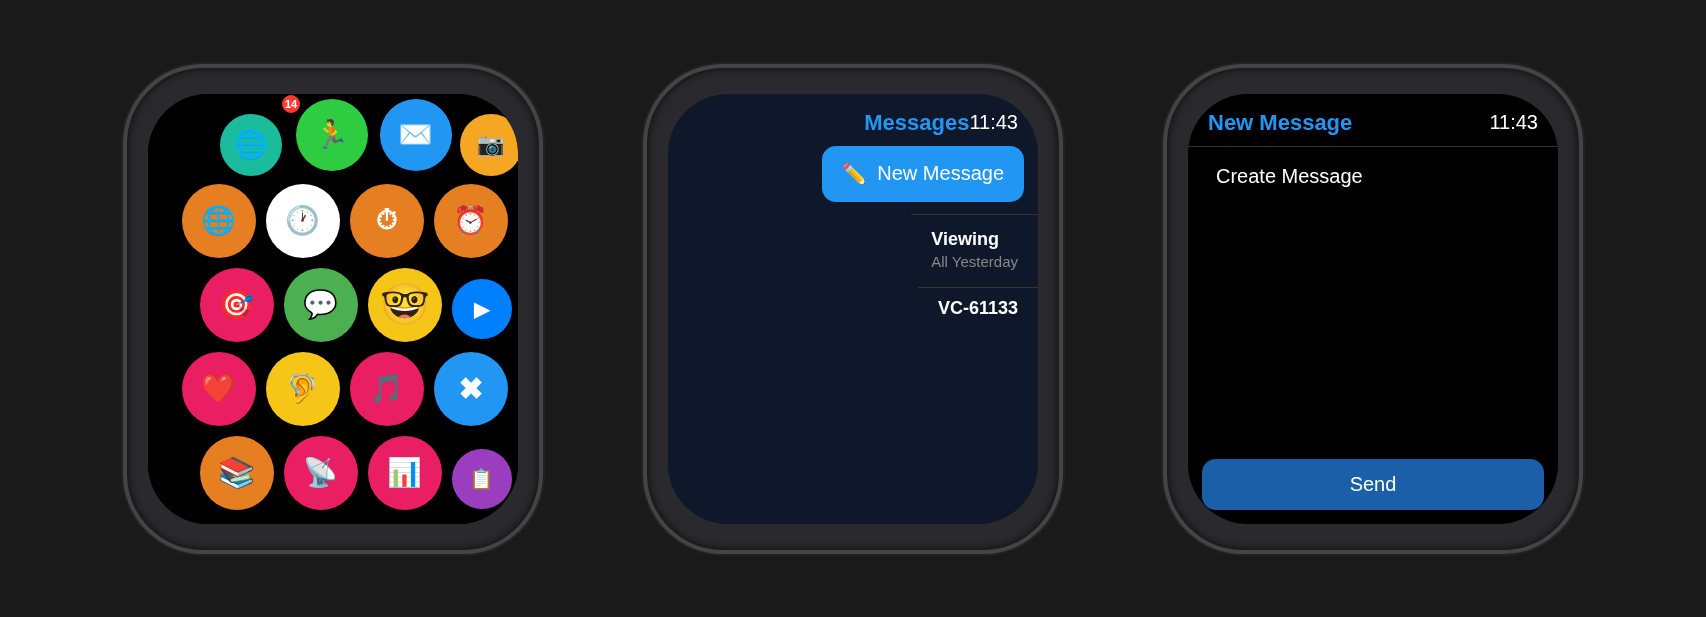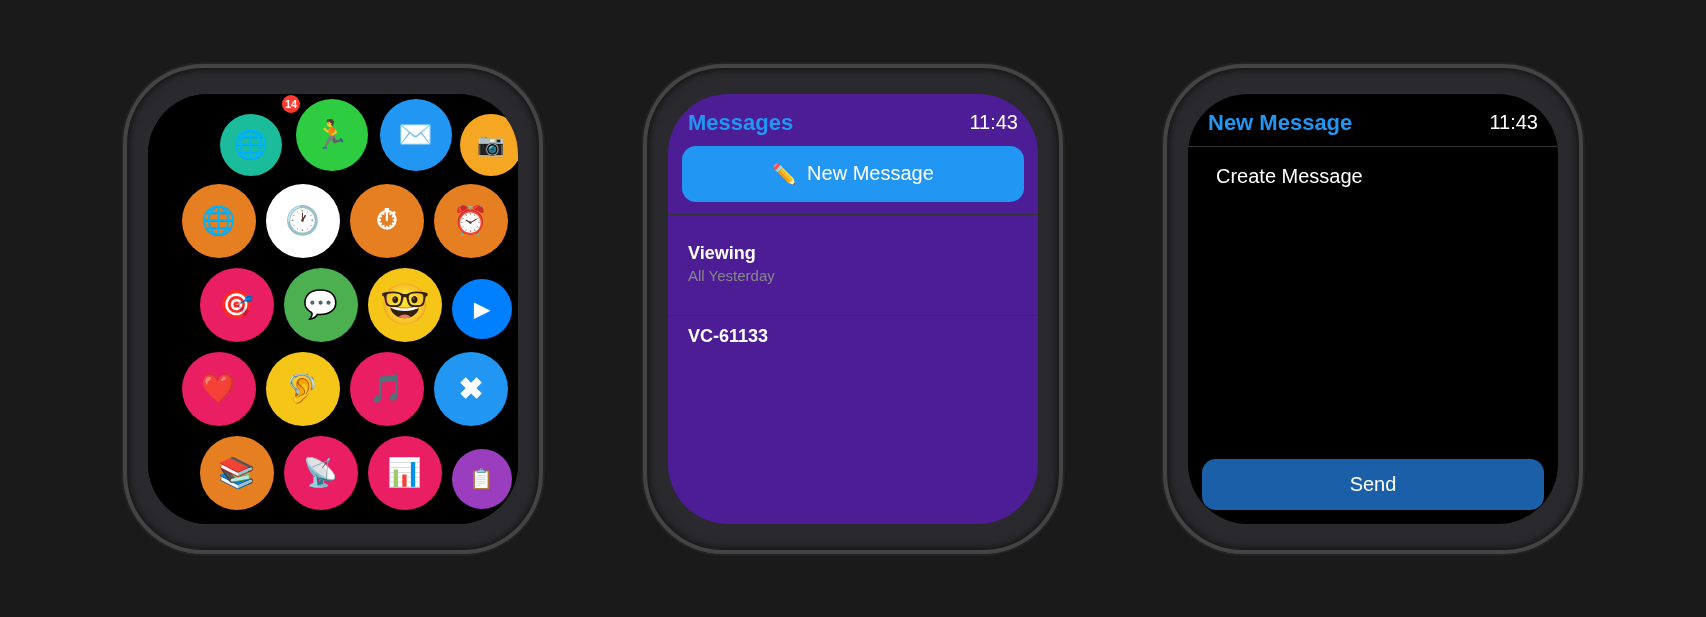--- a/index.html
+++ b/index.html
@@ -68,25 +68,26 @@
       justify-content: center;
       font-size: 28px;
       font-weight: bold;
       color: white;
     }
 
     
     .messages-screen {
       width: 100%;
       height: 100%;
-      background: #4c1d95;
+      background: #0f172a;
       color: white;
       display: flex;
       flex-direction: column;
       padding: 0;
+      align-items: flex-end;
     }
 
     .messages-header {
       display: flex;
       justify-content: space-between;
       align-items: center;
       padding: 16px 20px 10px;
     }
 
     .messages-title {
@@ -113,21 +114,21 @@
       cursor: pointer;
     }
 
     .new-message-btn span {
       color: white;
       font-size: 20px;
       font-weight: 500;
     }
 
     .message-list-item {
-      padding: 28px 20px;
+      padding: 14px 20px;
       border-top: 1px solid #333;
     }
 
     .message-list-item .sender {
       color: white;
       font-size: 18px;
       font-weight: 600;
       margin-bottom: 3px;
     }
 

